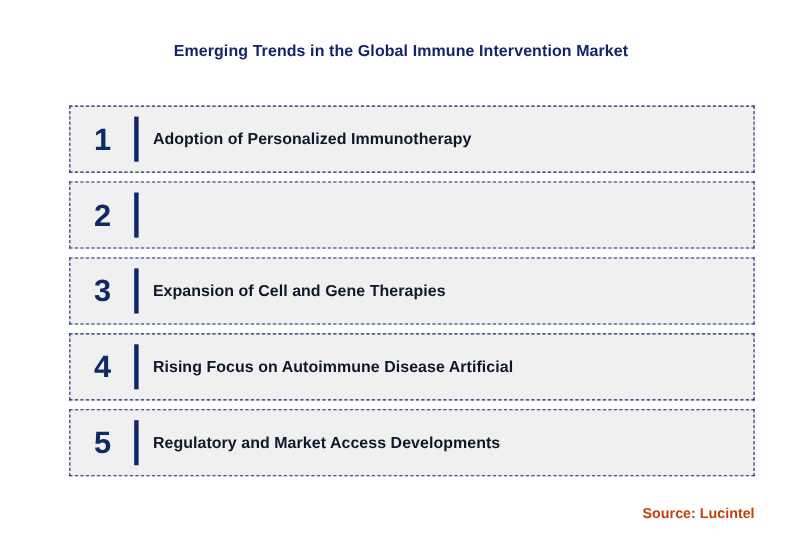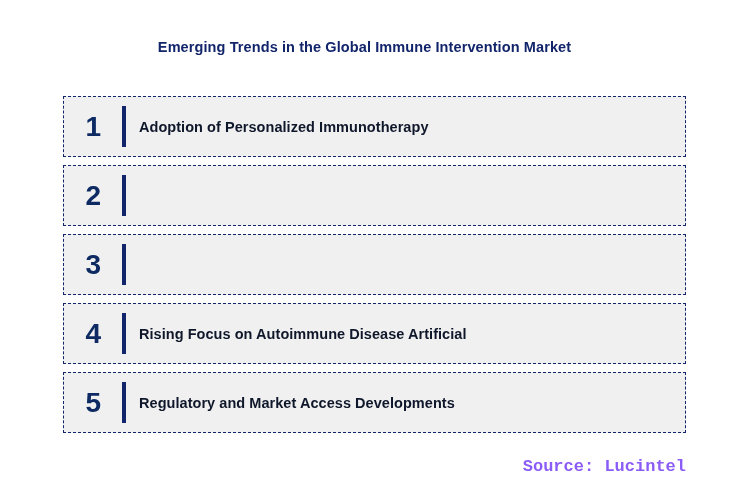--- a/index.html
+++ b/index.html
@@ -92,27 +92,26 @@
     letter-spacing: 0.05px;
     white-space: nowrap;
     overflow: hidden;
   }
 
   
   .source-note {
     position: absolute;
     right: 43px;
     top: 459px;
-    font-size: 17px;
+    font-size: 13px;
     font-weight: bold;
-    color: #8b5cf6;
+    color: #c2410c;
     text-align: right;
     line-height: 16px;
     white-space: nowrap;
-    font-family: Liberation Mono, monospace;
   }
 </style>
 </head>
 <body>
 
 <div class="infographic">
 
   <div class="chart-title">Emerging Trends in the Global Immune Intervention Market</div>
 
   <div class="trend-list">
@@ -124,20 +123,21 @@
     </div>
 
     <div class="trend-row">
       <div class="trend-number">2</div>
       <div class="trend-divider"></div>
     </div>
 
     <div class="trend-row">
       <div class="trend-number">3</div>
       <div class="trend-divider"></div>
+      <div class="trend-label">Expansion of Cell and Gene Therapies</div>
     </div>
 
     <div class="trend-row">
       <div class="trend-number">4</div>
       <div class="trend-divider"></div>
       <div class="trend-label">Rising Focus on Autoimmune Disease Artificial</div>
     </div>
 
     <div class="trend-row">
       <div class="trend-number">5</div>

